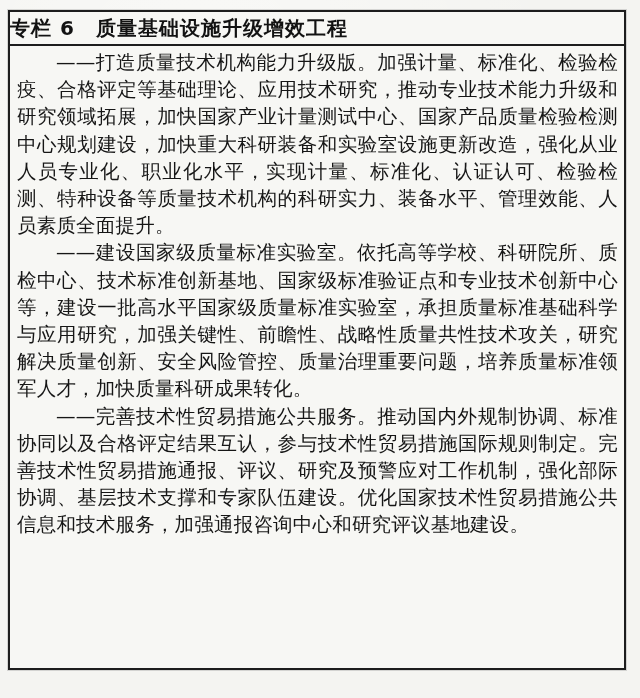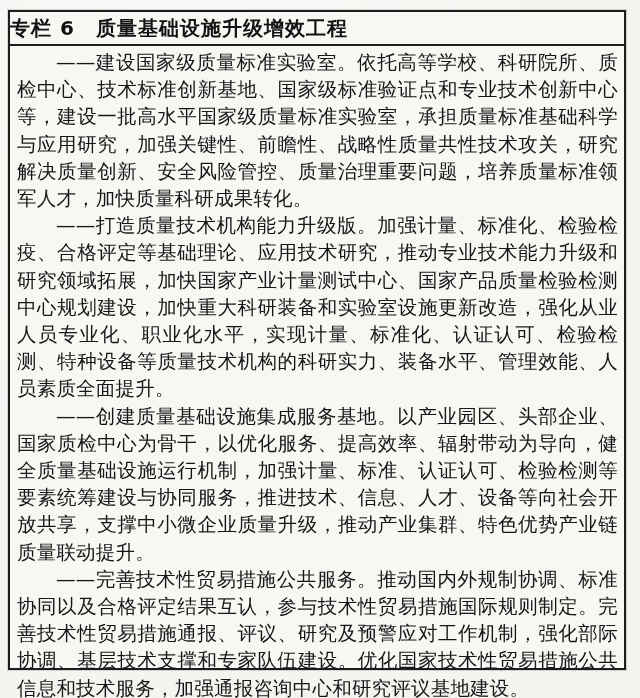--- a/index.html
+++ b/index.html
@@ -57,19 +57,18 @@
     color: #161616;
   }
 </style>
 </head>
 <body>
 
 <div class="page">
   <div class="panel">
     <div class="panel-title">专栏 6　质量基础设施升级增效工程</div>
     <div class="panel-body">
+      <p>——打造质量技术机构能力升级版。加强计量、标准化、检验检疫、合格评定等基础理论、应用技术研究，推动专业技术能力升级和研究领域拓展，加快国家产业计量测试中心、国家产品质量检验检测中心规划建设，加快重大科研装备和实验室设施更新改造，强化从业人员专业化、职业化水平，实现计量、标准化、认证认可、检验检测、特种设备等质量技术机构的科研实力、装备水平、管理效能、人员素质全面提升。</p>
       <p>——建设国家级质量标准实验室。依托高等学校、科研院所、质检中心、技术标准创新基地、国家级标准验证点和专业技术创新中心等，建设一批高水平国家级质量标准实验室，承担质量标准基础科学与应用研究，加强关键性、前瞻性、战略性质量共性技术攻关，研究解决质量创新、安全风险管控、质量治理重要问题，培养质量标准领军人才，加快质量科研成果转化。</p>
-      <p>——打造质量技术机构能力升级版。加强计量、标准化、检验检疫、合格评定等基础理论、应用技术研究，推动专业技术能力升级和研究领域拓展，加快国家产业计量测试中心、国家产品质量检验检测中心规划建设，加快重大科研装备和实验室设施更新改造，强化从业人员专业化、职业化水平，实现计量、标准化、认证认可、检验检测、特种设备等质量技术机构的科研实力、装备水平、管理效能、人员素质全面提升。</p>
-      <p>——创建质量基础设施集成服务基地。以产业园区、头部企业、国家质检中心为骨干，以优化服务、提高效率、辐射带动为导向，健全质量基础设施运行机制，加强计量、标准、认证认可、检验检测等要素统筹建设与协同服务，推进技术、信息、人才、设备等向社会开放共享，支撑中小微企业质量升级，推动产业集群、特色优势产业链质量联动提升。</p>
       <p>——完善技术性贸易措施公共服务。推动国内外规制协调、标准协同以及合格评定结果互认，参与技术性贸易措施国际规则制定。完善技术性贸易措施通报、评议、研究及预警应对工作机制，强化部际协调、基层技术支撑和专家队伍建设。优化国家技术性贸易措施公共信息和技术服务，加强通报咨询中心和研究评议基地建设。</p>
     </div>
   </div>
 </div>
 
 </body></html>

